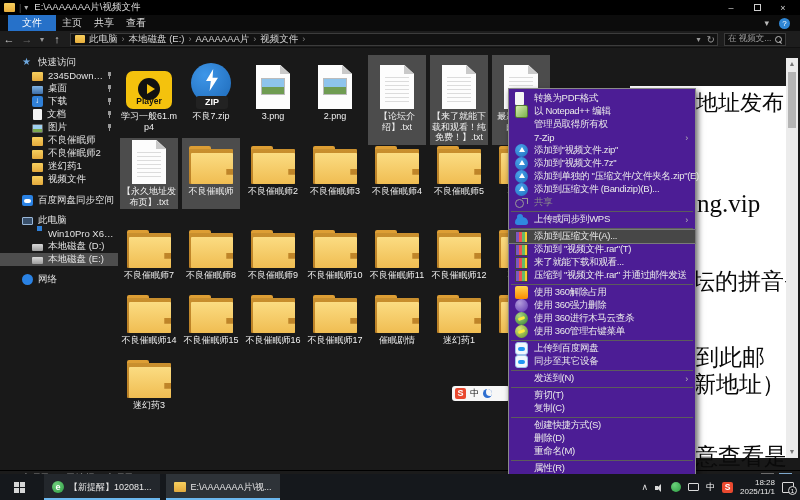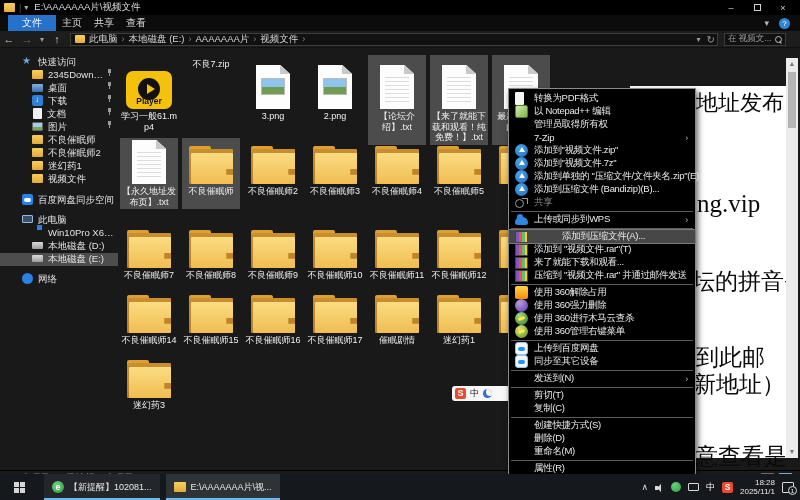--- a/index.html
+++ b/index.html
@@ -39,21 +39,21 @@
   .search-ph { font-size:8.5px; color:#9a9a9a; white-space:nowrap; overflow:hidden; flex:1; }
   .mag { width:7px; height:7px; position:relative; flex:none; }
   .mag::before { content:""; position:absolute; left:0; top:0; width:5px; height:5px; border:1px solid #bbb; border-radius:50%; }
   .mag::after { content:""; position:absolute; right:0; bottom:0; width:3px; height:1px; background:#bbb; transform:rotate(45deg); }
 
   
   .main { position:absolute; left:0; top:48px; width:800px; height:410px; background:#191919; }
 
   
   .sidebar { position:absolute; left:0; top:0; width:118px; height:410px; padding-top:8px; overflow:hidden; }
-  .srow { display:flex; align-items:flex-start; height:13px; padding-left:22px; font-size:9.5px; color:#e2e2e2; white-space:nowrap; }
+  .srow { display:flex; align-items:center; height:13px; padding-left:22px; font-size:9.5px; color:#e2e2e2; white-space:nowrap; }
   .srow.child { padding-left:32px; }
   .srow.sel { background:#4d4d4d; }
   .srow .lbl { overflow:hidden; text-overflow:ellipsis; }
   .si { width:11px; height:11px; flex:none; margin-right:5px; position:relative; }
   .si-star::before { content:"★"; color:#6ea7dd; font-size:10px; position:absolute; top:-1px; }
   .si-folder { background:linear-gradient(#f7cf5e,#e3a93c); border-radius:1px; height:9px; margin-top:1px; }
   .si-desktop { background:linear-gradient(#7fb2e2,#3d6ea8); border-radius:1px; height:8px; margin-top:2px; }
   .si-download { background:#2f7fd6; border-radius:2px; }
   .si-download::before { content:"↓"; color:#fff; font-size:8px; position:absolute; left:3px; top:0px; }
   .si-doc { background:#f2f2f2; width:9px; margin-left:1px; border-radius:1px; }
@@ -99,23 +99,23 @@
 
   
   .docwin { position:absolute; left:630px; top:38px; width:156px; height:372px; background:#fff; z-index:5; }
   .docline { position:absolute; color:#0a0a0a; font-family:"Liberation Serif", serif; white-space:nowrap; z-index:6; }
   .docscroll { position:absolute; left:786px; top:10px; width:12px; height:400px; background:#ececec; z-index:6; display:flex; flex-direction:column; align-items:center; }
   .ds-arrow { color:#777; font-size:7px; line-height:12px; }
   .ds-thumb { width:8px; height:56px; background:#b5b5b5; margin-top:2px; }
   .ds-bottom { margin-top:auto; }
 
   
-  .ctxmenu { position:absolute; left:508px; top:88px; width:188px; background:#000000; border:1px solid #8a8a8a; z-index:50; padding:3px 0; box-shadow:2px 3px 6px rgba(0,0,0,.6); }
+  .ctxmenu { position:absolute; left:508px; top:88px; width:188px; background:#4c1d95; border:1px solid #8a8a8a; z-index:50; padding:3px 0; box-shadow:2px 3px 6px rgba(0,0,0,.6); }
   .mitem { display:flex; align-items:center; height:13px; padding:0 7px 0 6px; font-size:9.5px; letter-spacing:-0.3px; color:#eaeaea; white-space:nowrap; }
-  .mitem.hl { background:#474747; outline:1px solid #7a7a7a;gap:28px; }
+  .mitem.hl { background:#474747; outline:1px solid #7a7a7a; }
   .mitem.dis { color:#8a8a8a; }
   .mitem .marrow { margin-left:auto; color:#b8b8b8; font-size:9px; }
   .msep { height:1px; background:#5c5c5c; margin:1.5px 2px; }
   .mic { width:13px; height:13px; flex:none; margin-right:6px; position:relative; }
   .mi-pdf { background:#f5f5f5; width:9px; margin:0 10px 0 0; border-radius:1px; }
   .mi-npp { background:linear-gradient(135deg,#d7ecb0,#7bb34c); border:1px solid #557d31; border-radius:2px; }
   .mi-bz { background:radial-gradient(circle at 35% 30%, #4aa3e8, #1f6fc0); border-radius:50%; }
   .mi-bz::after { content:""; position:absolute; left:4px; top:3px; width:0; height:0; border-left:3px solid transparent; border-right:3px solid transparent; border-bottom:5px solid #fff; }
   .mi-share { border:1px solid #9a9a9a; border-radius:50%; width:9px; height:9px; margin:2px 10px 0 0; }
   .mi-share::after { content:""; position:absolute; left:6px; top:-2px; width:5px; height:5px; border-top:1px solid #9a9a9a; border-right:1px solid #9a9a9a; }
@@ -313,20 +313,27 @@
               <div class="fi-video">
                 <div class="pcirc">
                   <div class="ptri"></div>
                 </div>
                 <div class="pword">Player</div>
               </div>
             </div>
             <div class="tlabel">学习一般61.mp4</div>
           </div>
           <div class="tile">
+            <div class="icwrap">
+              <div class="fi-zip">
+                <div class="zcirc"></div>
+                <div class="bolt"></div>
+                <div class="zbadge">ZIP</div>
+              </div>
+            </div>
             <div class="tlabel">不良7.zip</div>
           </div>
           <div class="tile">
             <div class="icwrap">
               <div class="page">
                 <div class="thumb"></div>
               </div>
             </div>
             <div class="tlabel">3.png</div>
           </div>

